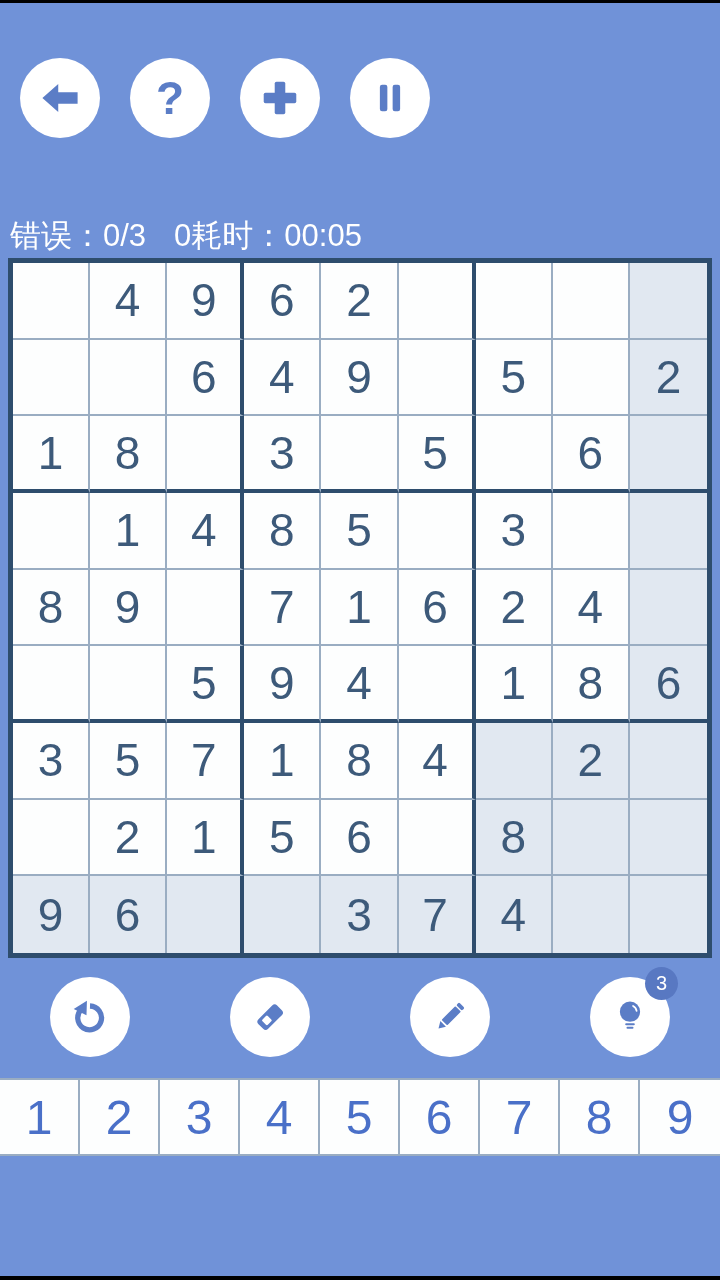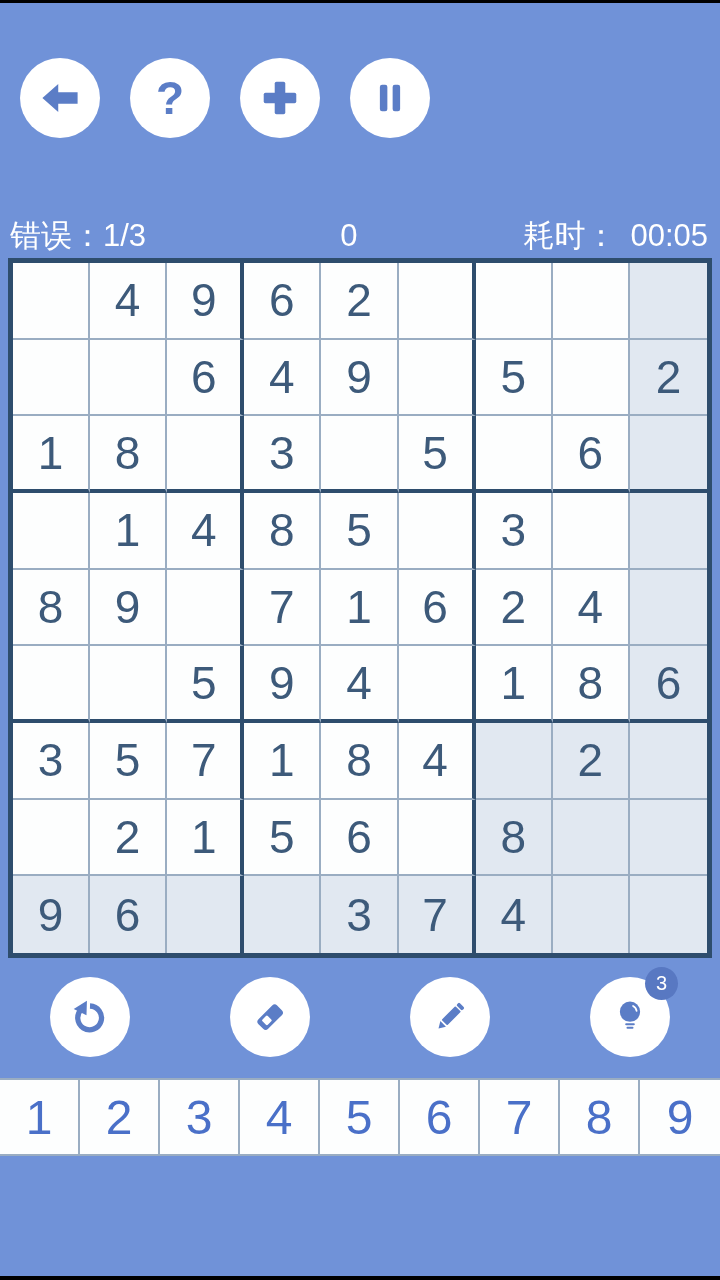--- a/index.html
+++ b/index.html
@@ -21,25 +21,25 @@
   }
   .circle-btn svg { width:44px; height:44px; display:block; }
   .icon-fill { fill:var(--icon,#5b7dc6); }
   .glyph {
     color:var(--icon,#5b7dc6); font-size:46px; font-weight:bold; line-height:1;
   }
 
   
   .stats {
     position:absolute; top:214px; left:10px; right:12px; height:44px;
-    display:flex; justify-content:space-between; align-items:center;
+    display:flex; justify-content:flex-start; align-items:center;
     color:var(--stats,#ffffff); font-size:31px;
   }
   .stat-group { display:flex; align-items:center; }
-  .stat-group .gap-sm { margin-left:14px; }
+  .stat-group .gap-sm { }
   .stat-group .gap-md { margin-left:28px; }
 
   
   .board {
     position:absolute; top:258px; left:8px; width:704px; height:700px;
     background:var(--cellbg,#fdfefe);
     border:5px solid var(--dark,#2e4d6d);
     display:grid;
     grid-template-columns:repeat(9,1fr);
     grid-template-rows:repeat(9,1fr);
@@ -108,21 +108,21 @@
       <svg viewBox="0 0 100 100">
         <rect class="icon-fill" x="27" y="20" width="17" height="60" rx="5"></rect>
         <rect class="icon-fill" x="56" y="20" width="17" height="60" rx="5"></rect>
       </svg>
     </span>
   </div>
 
   <div class="stats">
     <div class="stat-group">
       <span>错误：</span>
-      <span>1/3</span>
+      <span>0/3</span>
     </div>
     <div class="stat-group">
       <span class="gap-md">0</span>
     </div>
     <div class="stat-group">
       <span>耗时：</span>
       <span class="gap-sm">00:05</span>
     </div>
   </div>
 

